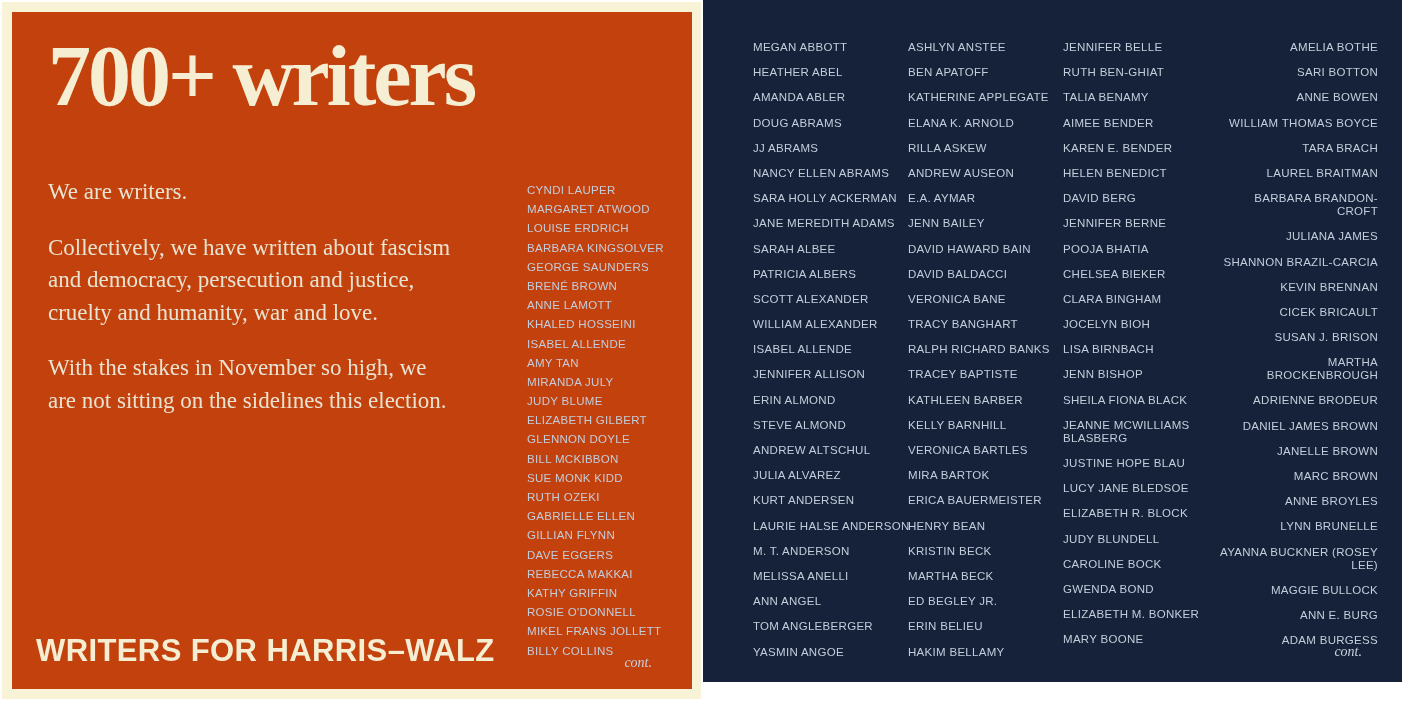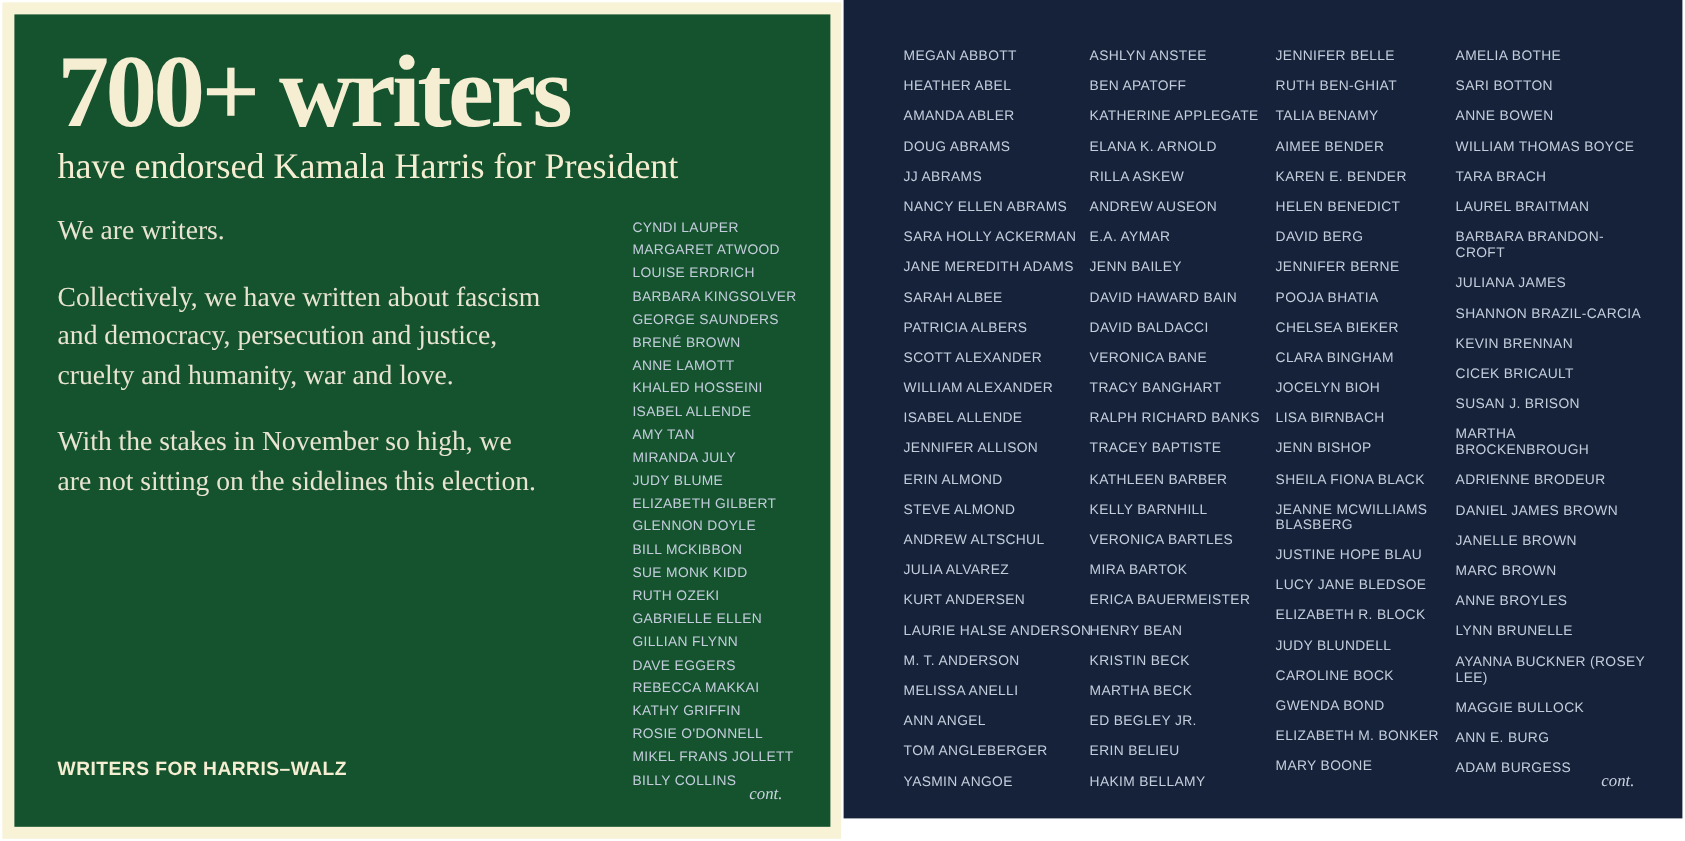--- a/index.html
+++ b/index.html
@@ -8,43 +8,43 @@
     background:#ffffff;overflow:hidden;
     font-family:"Liberation Sans",sans-serif;
   }
   
   .left-card{
     position:absolute;left:2px;top:2px;width:699px;height:697px;
     background:#F8F2D7;
   }
   .left-inner{
     position:absolute;left:10px;top:10px;right:9px;bottom:10px;
-    background:#14532d;
+    background:#c2410c;
   }
   .headline-block{position:absolute;left:36px;top:22px;}
   .headline{
     font-family:"Liberation Serif",serif;font-weight:bold;
     font-size:86px;line-height:0.98;letter-spacing:-3px;
     color:#F5EED2;margin:0;
   }
   .subheadline{
     font-family:"Liberation Serif",serif;font-weight:normal;
     font-size:30px;line-height:1.1;letter-spacing:0px;
     color:#F5EED2;margin-top:4px;
   }
   .body-copy{
     position:absolute;left:36px;top:164px;width:480px;
     font-family:"Liberation Serif",serif;
     font-size:23px;line-height:32.5px;color:#E9E4D2;
   }
   .body-copy p{margin:0 0 23px 0;white-space:pre-line;}
   .left-footer{
-    position:absolute;left:36px;top:621px;
+    position:absolute;left:24px;top:621px;
     font-family:"Liberation Sans",sans-serif;font-weight:bold;
-    font-size:16px;letter-spacing:0.4px;color:#F5EED2;
+    font-size:31px;letter-spacing:0.4px;color:#F5EED2;
   }
   .left-names{
     position:absolute;left:515px;top:172px;width:170px;
   }
   
   .name-item{
     font-family:"Liberation Sans",sans-serif;
     font-size:11.5px;line-height:13px;letter-spacing:0.3px;
     color:#C3CDDC;white-space:pre;
   }
@@ -59,33 +59,32 @@
     position:absolute;left:703px;top:0;width:699px;height:682px;
     background:#152239;
   }
   .columns{
     position:absolute;left:50px;top:41px;right:0;display:flex;
   }
   .name-col{flex:0 0 auto;}
   .name-col-1{width:155px;}
   .name-col-2{width:155px;}
   .name-col-3{width:150px;}
-  .name-col-4{width:165px;}
+  .name-col-4{width:165px;text-align:right;}
   .name-col .name-item{margin-bottom:12.2px;}
   .right-cont{position:absolute;right:40px;bottom:22px;}
 </style>
 </head>
 <body>
 
 <div class="left-card">
   <div class="left-inner">
 
     <div class="headline-block">
       <div class="headline">700+ writers</div>
-      <div class="subheadline">have endorsed Kamala Harris for President</div>
     </div>
 
     <div class="body-copy">
 
     <p>We are writers.</p>
         <p>Collectively, we have written about fascism
 and democracy, persecution and justice,
 cruelty and humanity, war and love.</p>
         <p>With the stakes in November so high, we
 are not sitting on the sidelines this election.</p>

